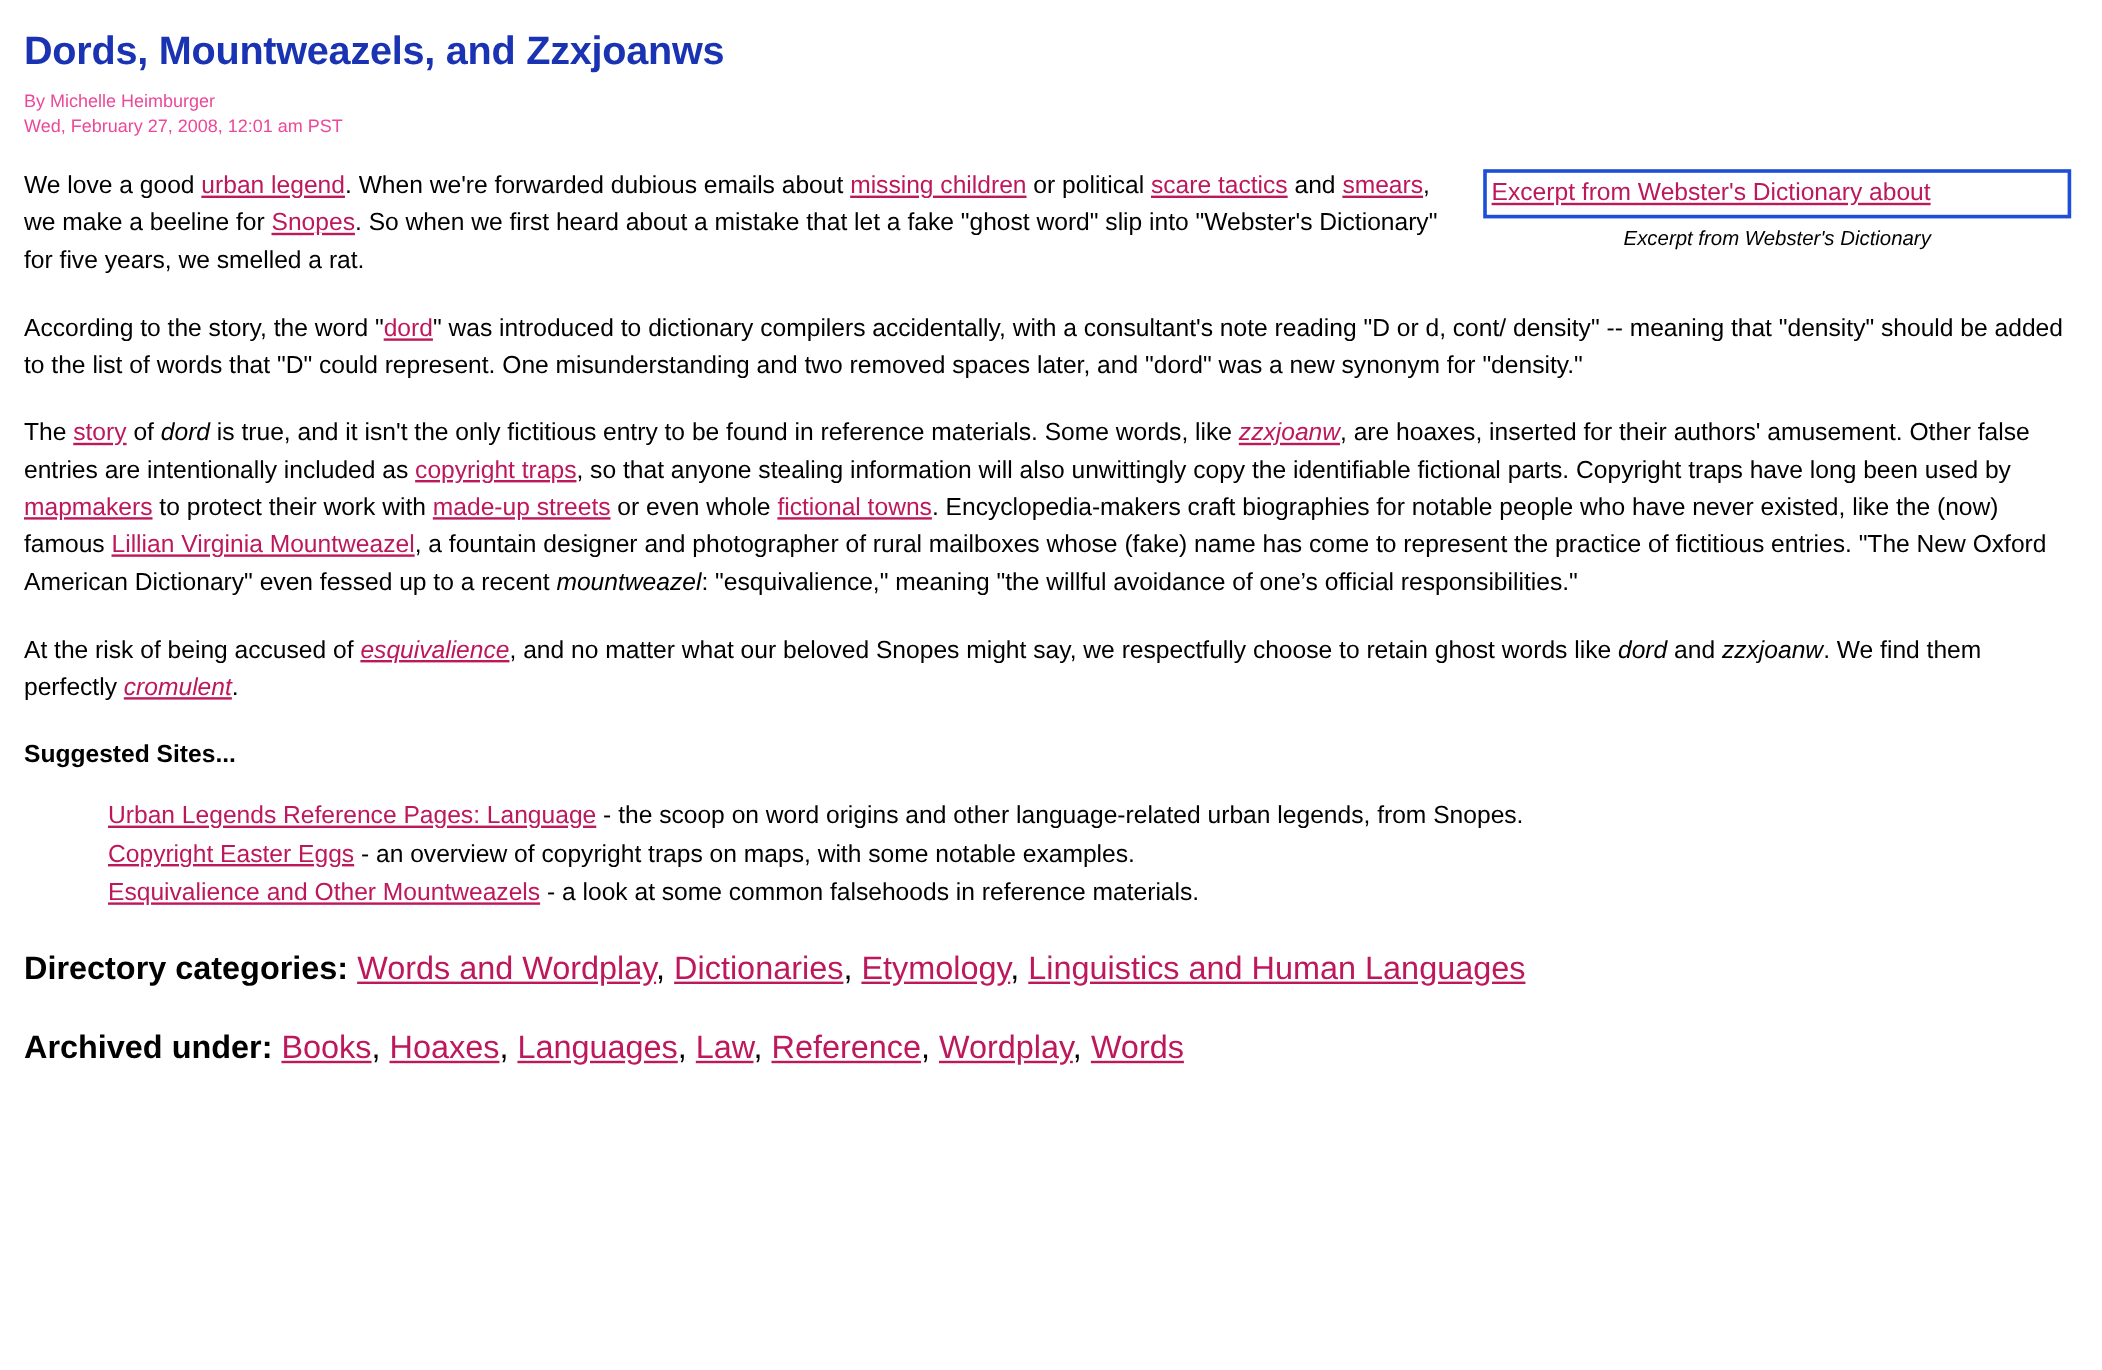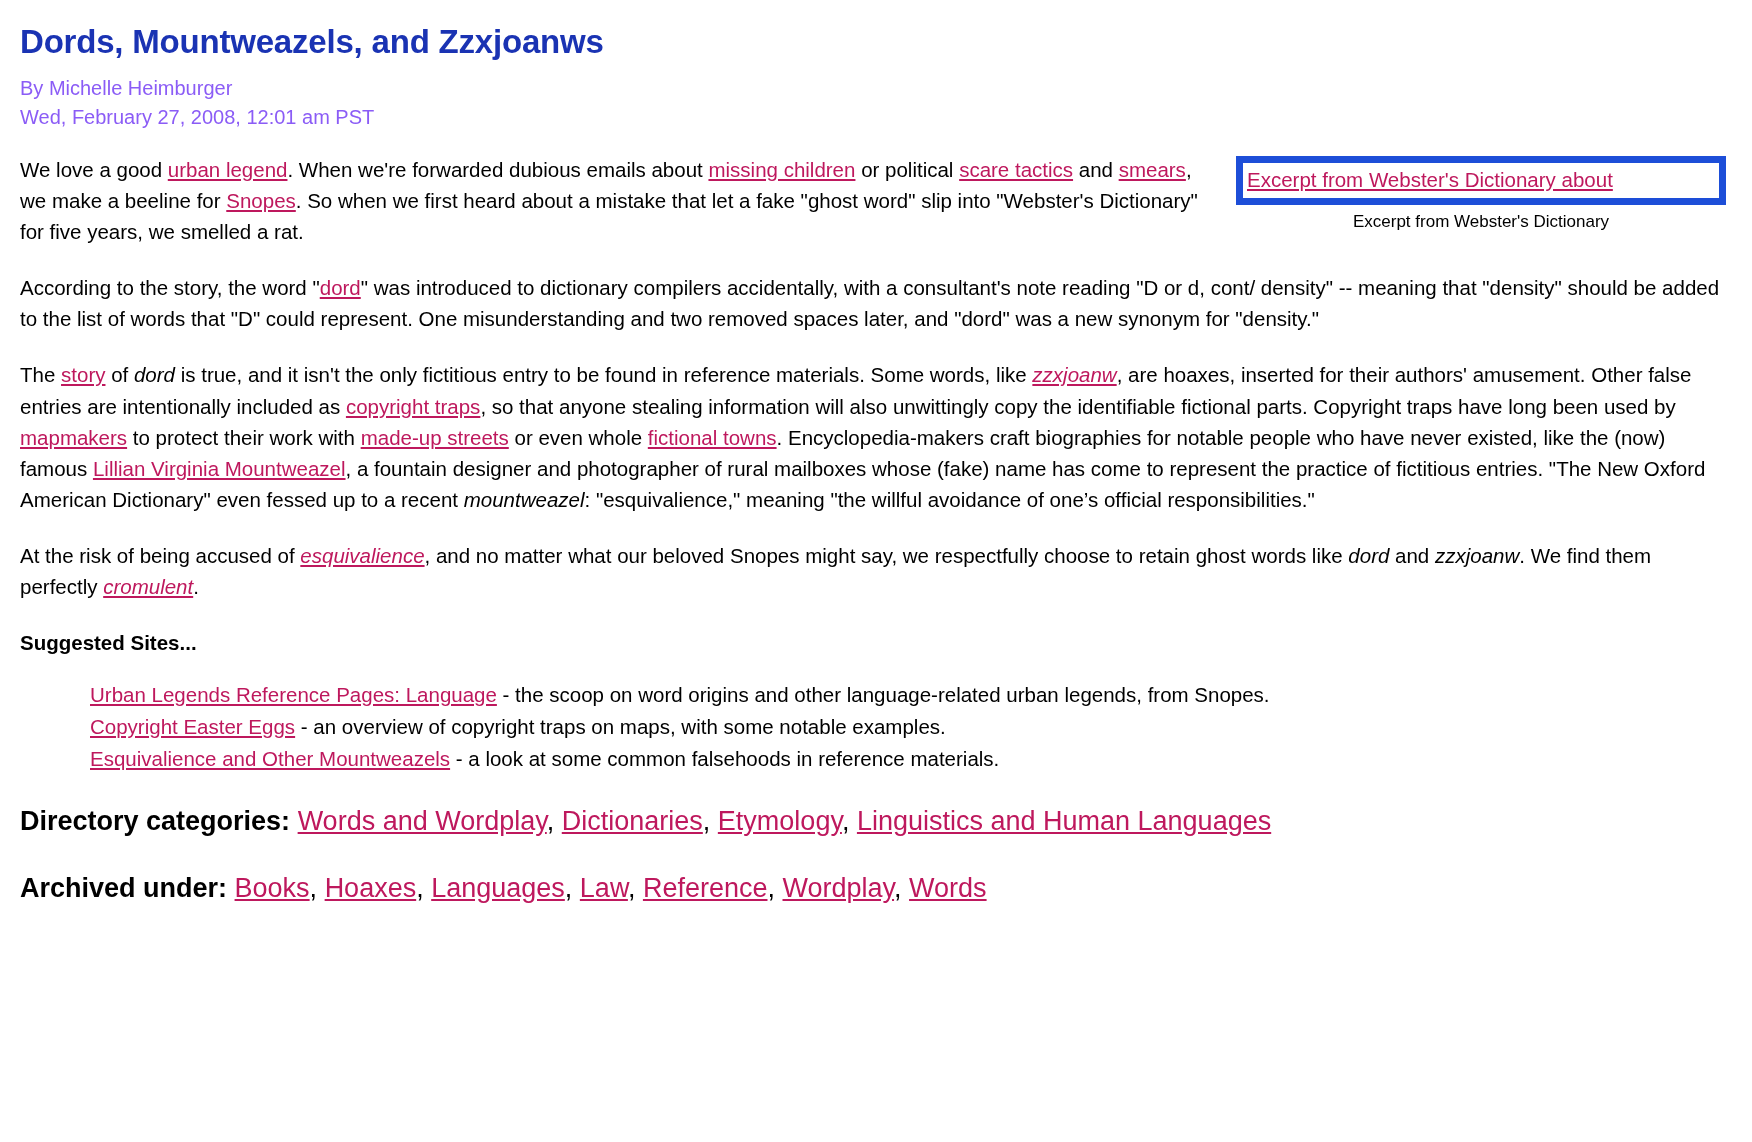--- a/index.html
+++ b/index.html
@@ -20,22 +20,22 @@
   }
   #article-title {
     color: #1a33b3;
     font-size: 33px;
     font-weight: bold;
     line-height: 1.2;
     margin: 0 0 12px 0;
     letter-spacing: -0.2px;
   }
   .byline {
-    color: #8b5cf6;
-    font-size: 20px;
+    color: #ec4899;
+    font-size: 15px;
     line-height: 1.45;
     margin: 0;
   }
   .byline div { margin: 0; }
 
   .body-wrap {
     margin-top: 22px;
     font-size: 20.5px;
     line-height: 1.52;
     color: #000;
@@ -53,36 +53,37 @@
   em, i { font-style: italic; }
 
   
   .excerpt-box {
     float: right;
     width: 490px;
     margin: 2px 0 10px 26px;
     text-align: center;
   }
   .excerpt-frame {
-    border: 7px solid #1d4ed8;
+    border: 3px solid #1d4ed8;
     padding: 1px 4px 3px 4px;
     display: block;
     text-align: left;
     overflow: hidden;
     white-space: nowrap;
   }
   .excerpt-frame a {
     font-size: 20.5px;
     line-height: 1.35;
   }
   .excerpt-caption {
     font-size: 17px;
     color: #000;
     margin-top: 4px;
     text-align: center;
+    font-style: italic;
   }
 
   h2.suggested-heading {
     font-size: 20.5px;
     font-weight: bold;
     margin: 0 0 20px 0;
   }
   .suggested-list {
     margin: 0 0 0 70px;
     font-size: 20.5px;

